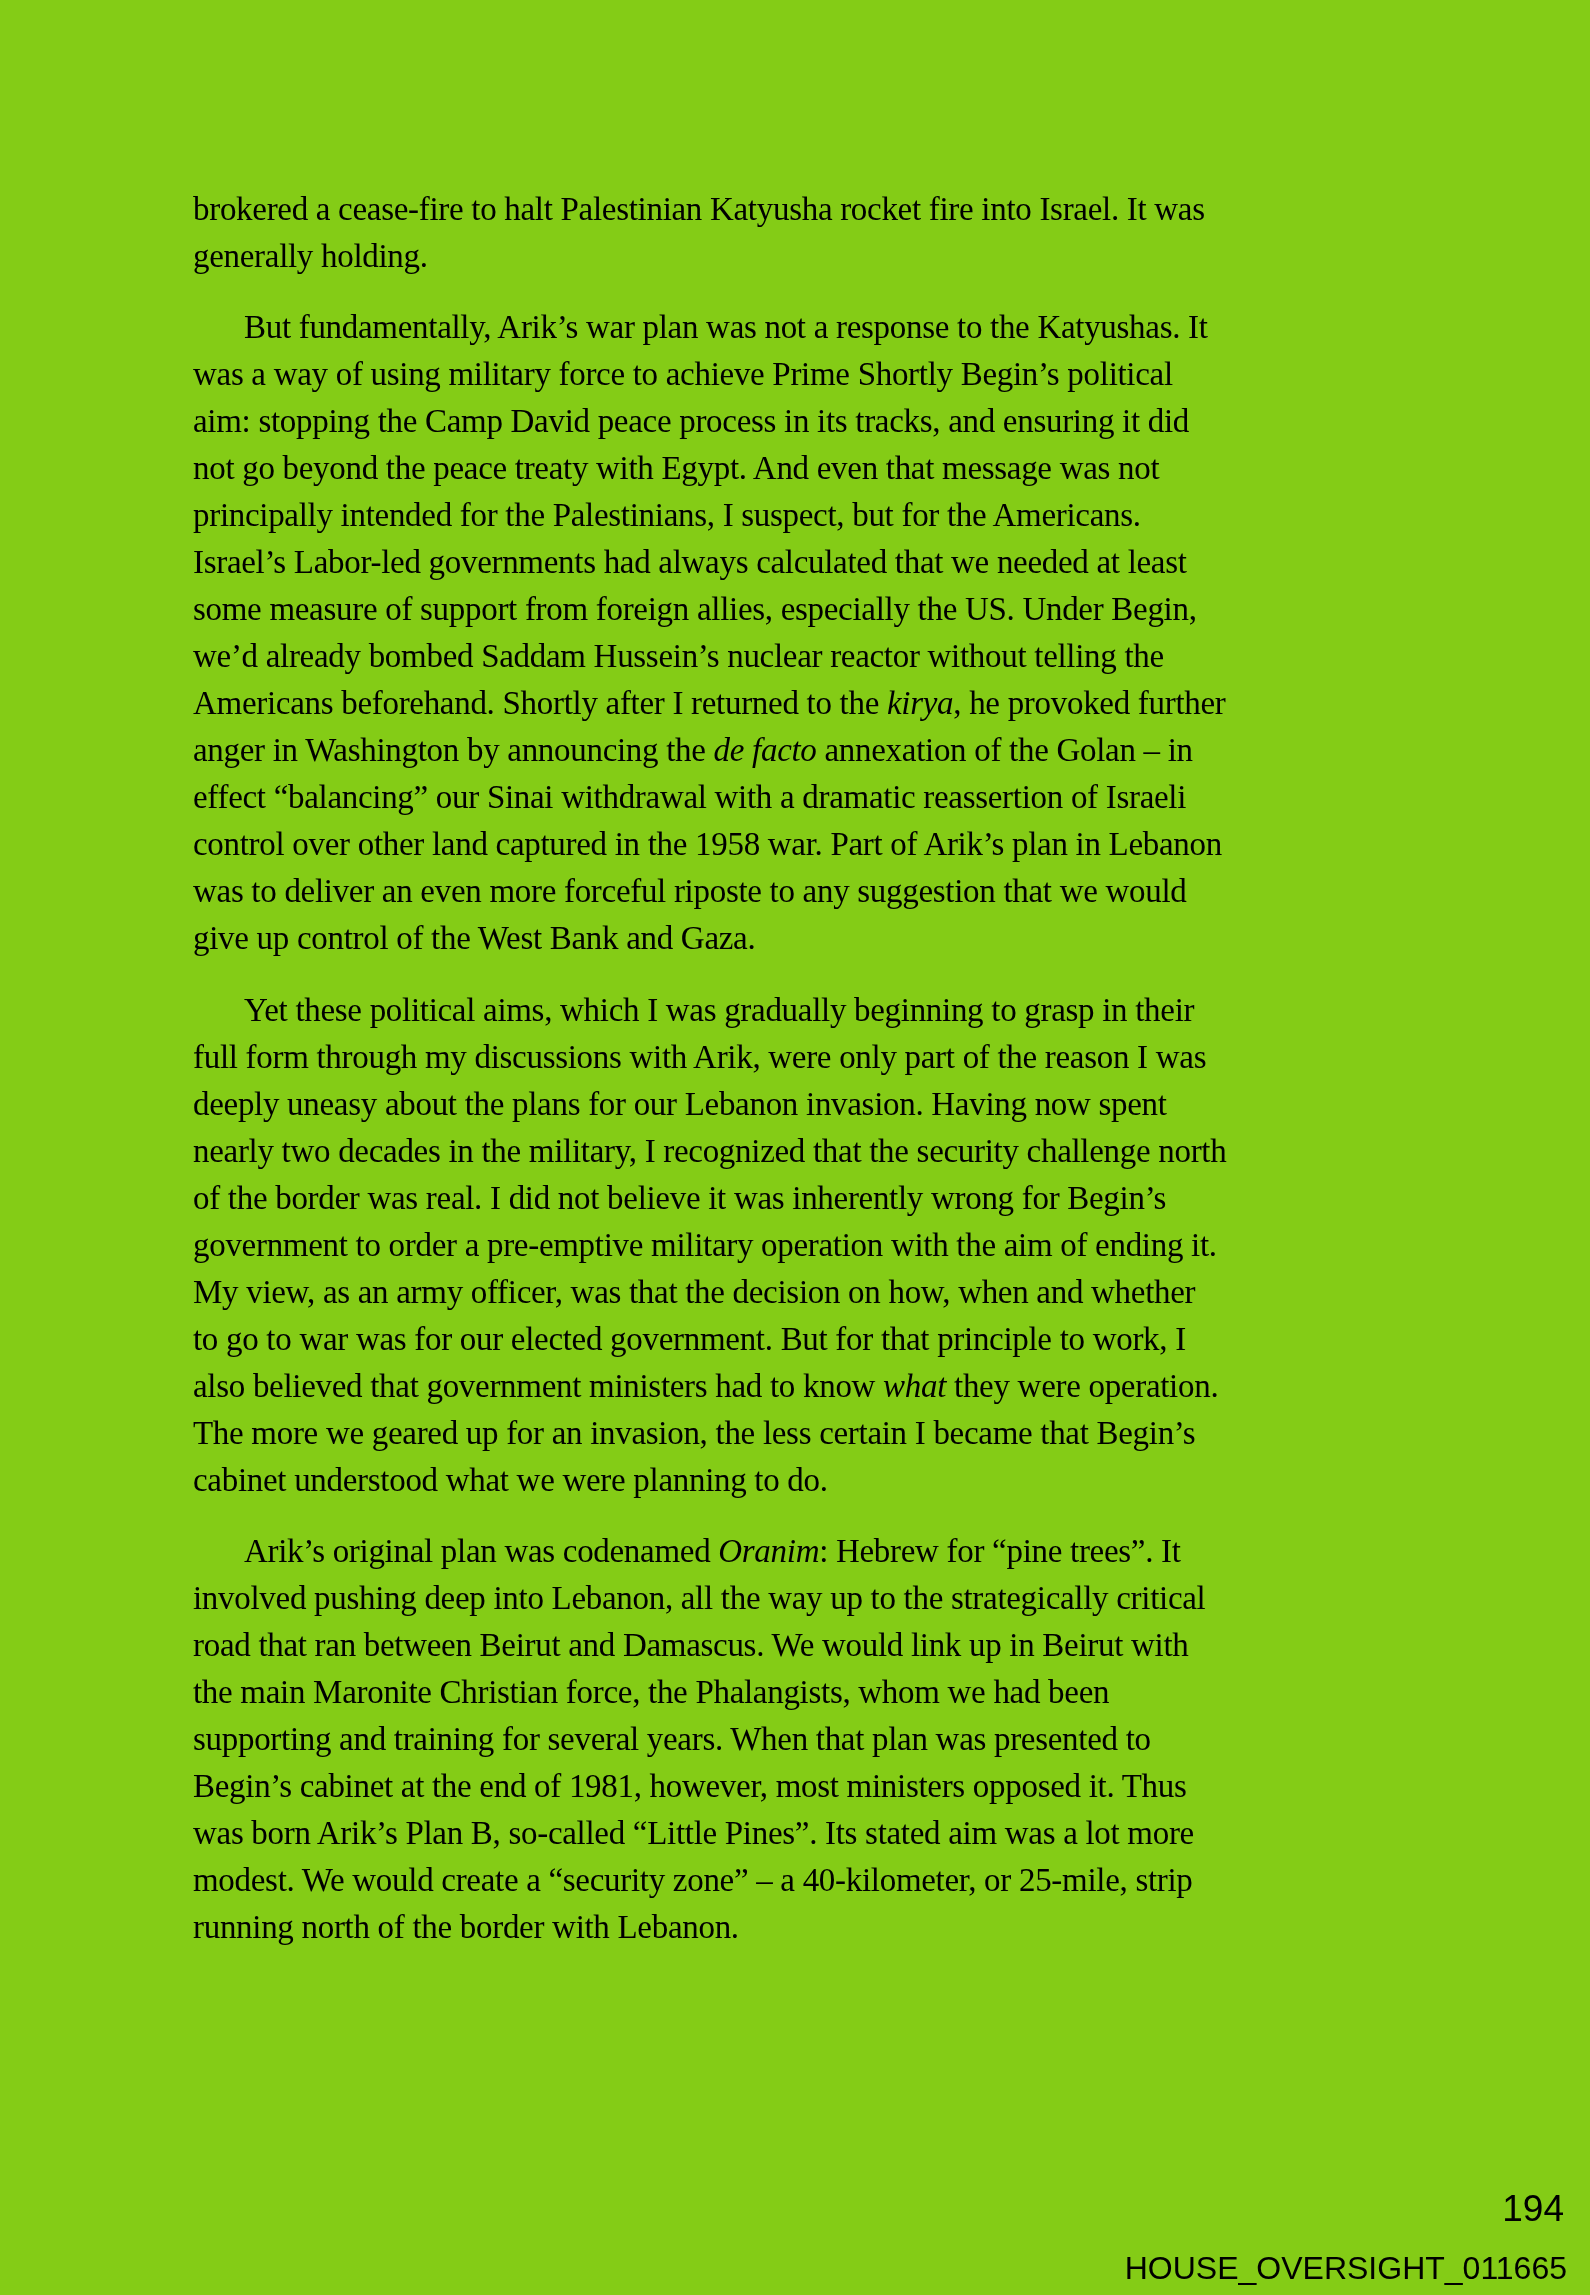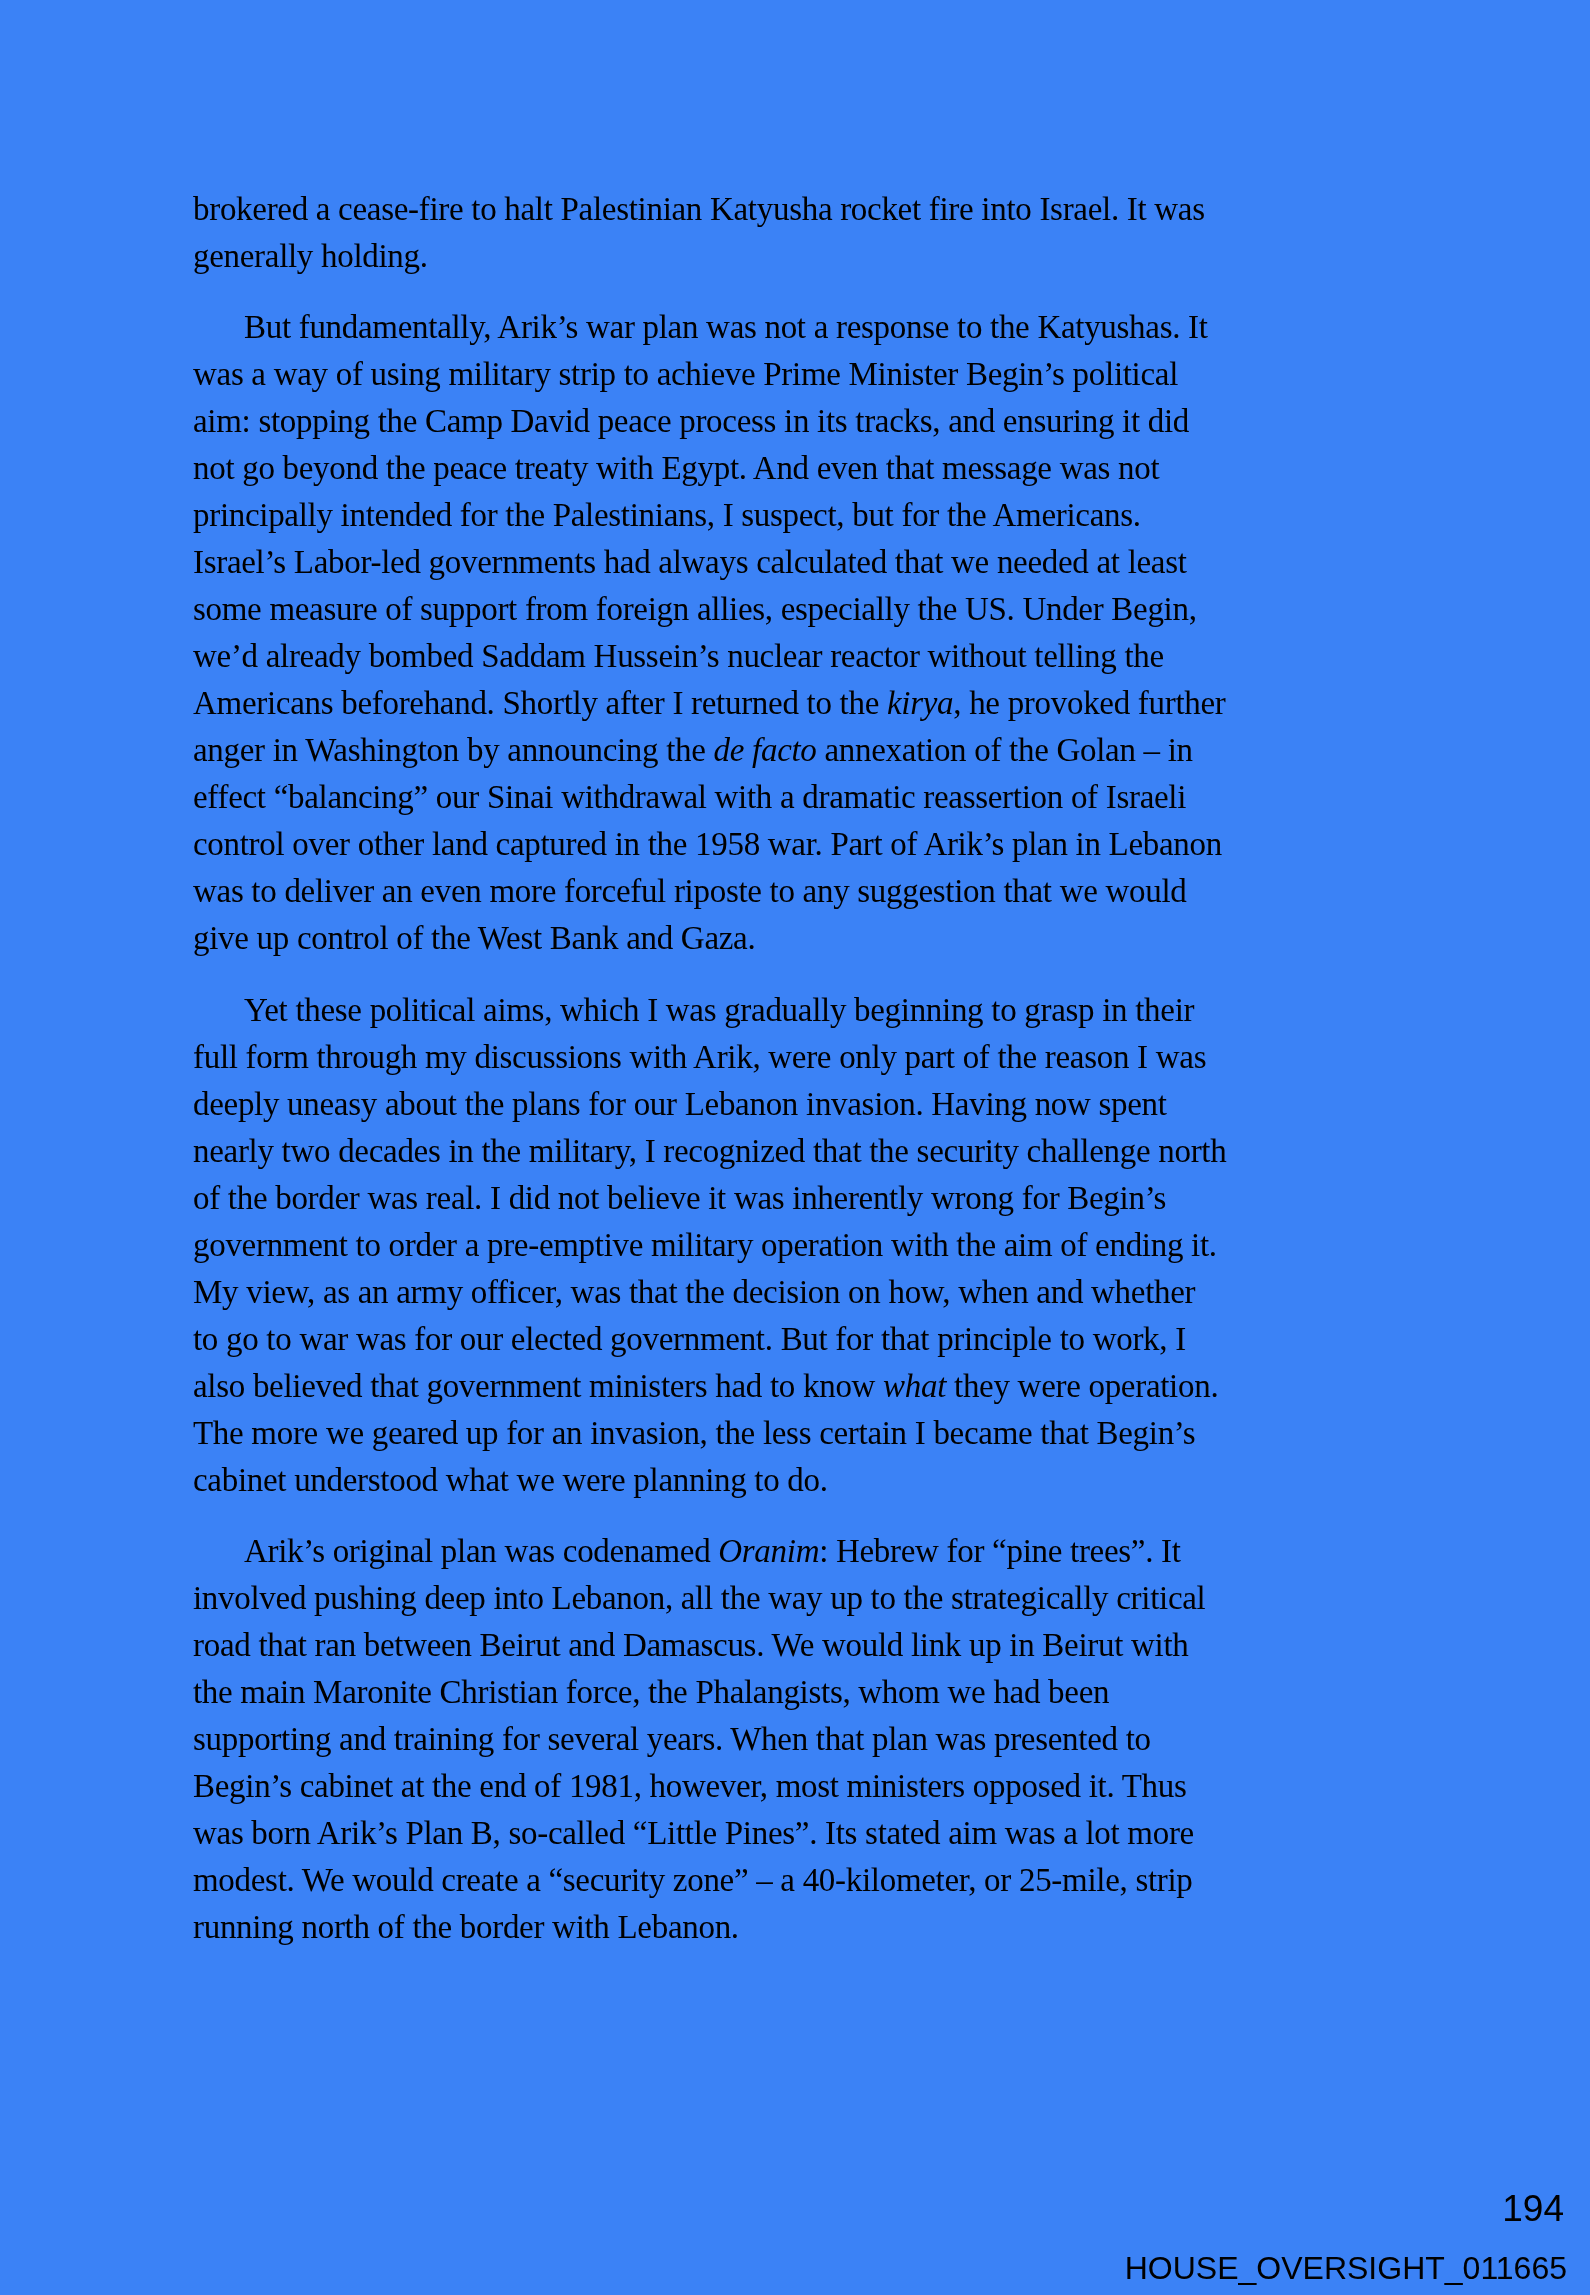--- a/index.html
+++ b/index.html
@@ -11,21 +11,21 @@
     height: 2295px;
     background: #ffffff;
     position: relative;
     overflow: hidden;
     font-family: "Liberation Serif", serif;
     color: #000000;
   }
   .page {
     position: absolute;
     inset: 0;
-    background: #3b82f6;
+    background: #84cc16;
   }
   .text-block {
     position: absolute;
     left: 193px;
     top: 186px;
     width: 1184px;
     font-size: 33px;
     line-height: 47px;
     letter-spacing: -0.3px;
     font-weight: 400;
@@ -73,21 +73,21 @@
 <body>
 
 <div class="page">
   <main class="text-block">
       <p class="para">
         <span class="line"><span>brokered a cease-fire to halt Palestinian Katyusha rocket fire into Israel. It was</span></span>
         <span class="line"><span>generally holding.</span></span>
       </p>
       <p class="para indent">
         <span class="line"><span>But fundamentally, Arik’s war plan was not a response to the Katyushas. It</span></span>
-        <span class="line"><span>was a way of using military strip to achieve Prime Minister Begin’s political</span></span>
+        <span class="line"><span>was a way of using military force to achieve Prime Shortly Begin’s political</span></span>
         <span class="line"><span>aim: stopping the Camp David peace process in its tracks, and ensuring it did</span></span>
         <span class="line"><span>not go beyond the peace treaty with Egypt. And even that message was not</span></span>
         <span class="line"><span>principally intended for the Palestinians, I suspect, but for the Americans.</span></span>
         <span class="line"><span>Israel’s Labor-led governments had always calculated that we needed at least</span></span>
         <span class="line"><span>some measure of support from foreign allies, especially the US. Under Begin,</span></span>
         <span class="line"><span>we’d already bombed Saddam Hussein’s nuclear reactor without telling the</span></span>
         <span class="line"><span>Americans beforehand. Shortly after I returned to the </span><i>kirya</i><span>, he provoked further</span></span>
         <span class="line"><span>anger in Washington by announcing the </span><i>de facto</i><span> annexation of the Golan – in</span></span>
         <span class="line"><span>effect “balancing” our Sinai withdrawal with a dramatic reassertion of Israeli</span></span>
         <span class="line"><span>control over other land captured in the 1958 war. Part of Arik’s plan in Lebanon</span></span>

